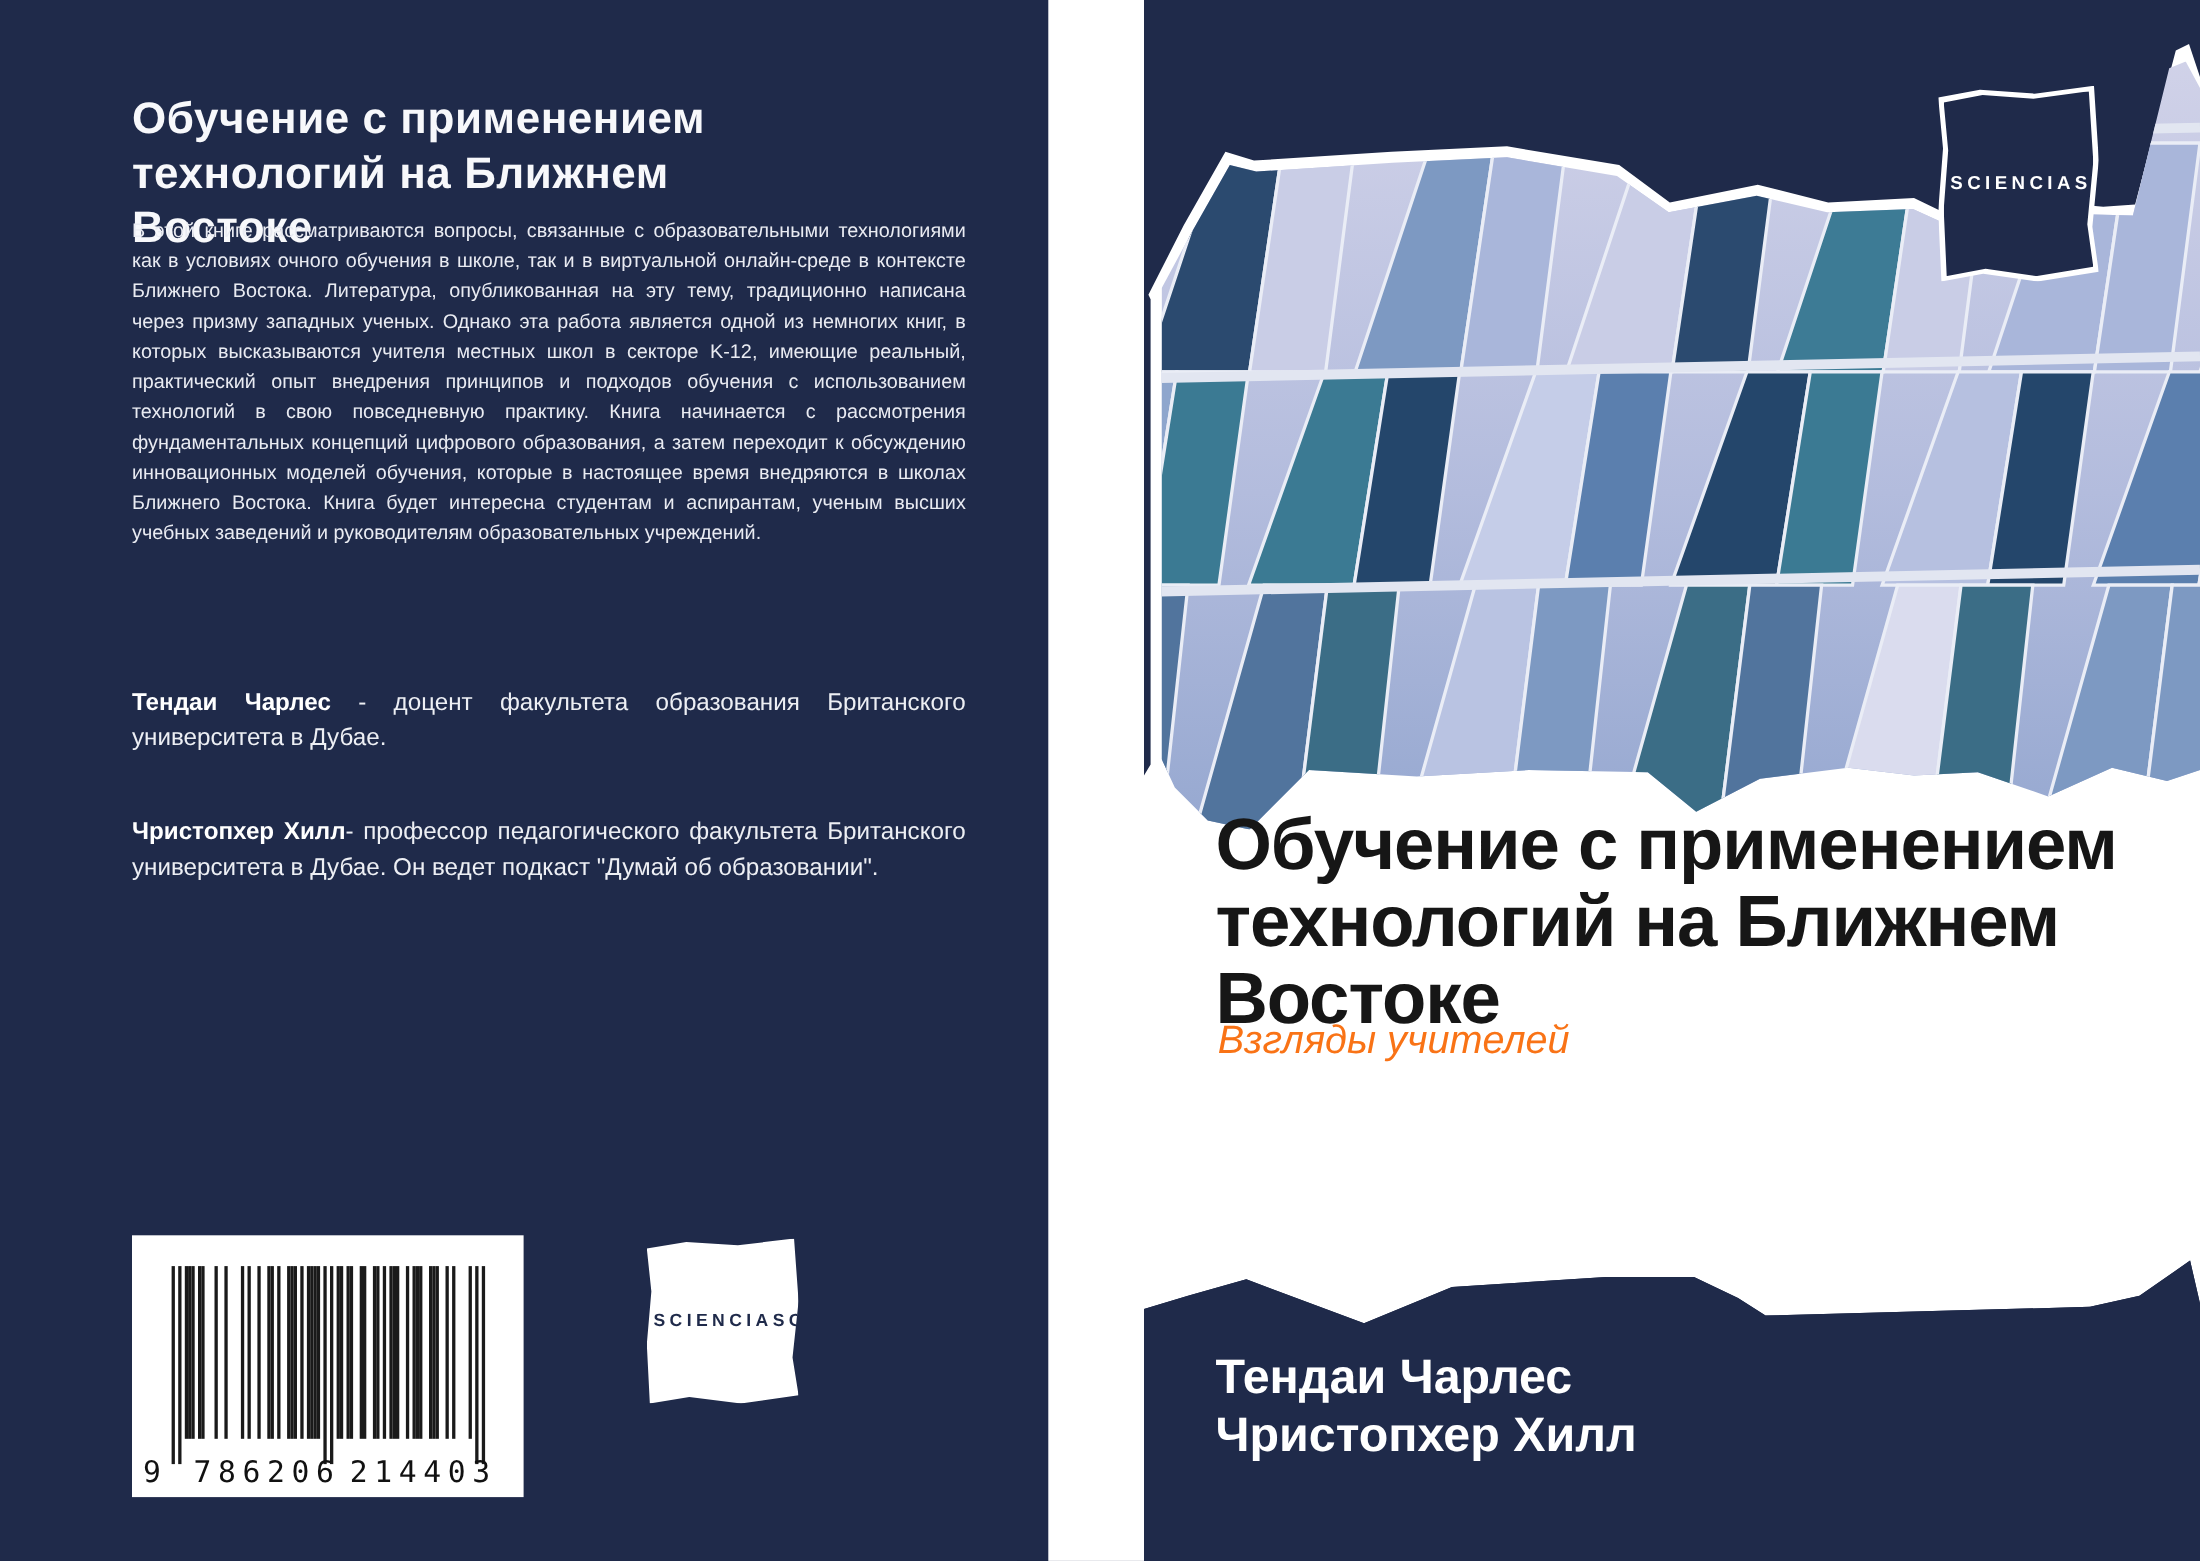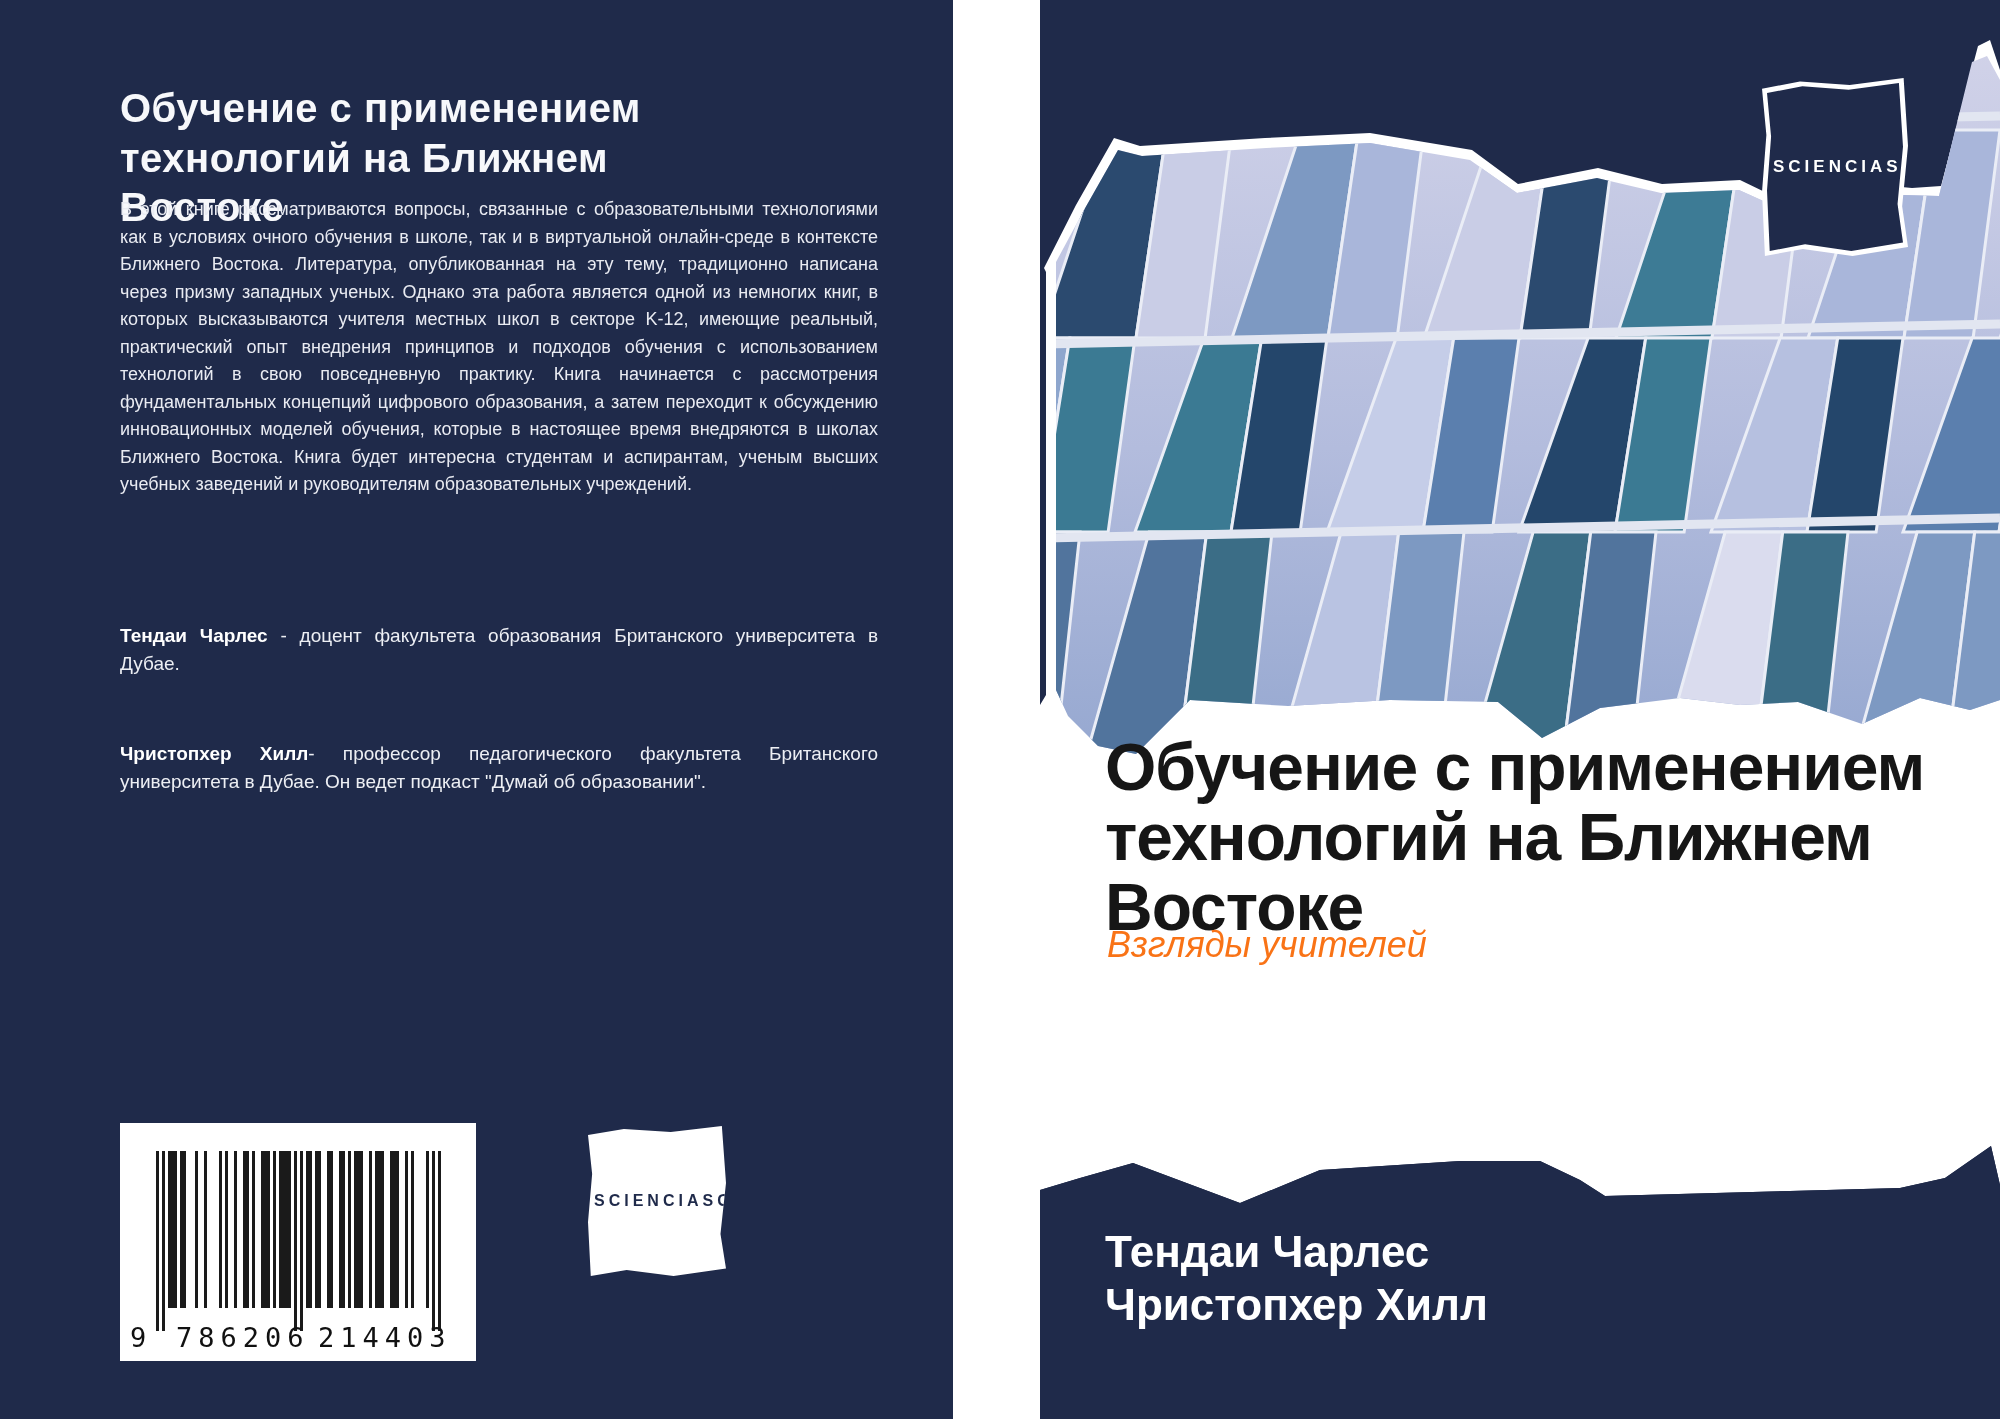--- a/index.html
+++ b/index.html
@@ -4,21 +4,21 @@
 <style>
   html,body{margin:0;padding:0;background:#11182e;}
   .cover{position:relative;width:2000px;height:1419px;background:#1f2a4a;overflow:hidden;
          font-family:"Liberation Sans","DejaVu Sans",sans-serif;}
 
   
   .back-title{position:absolute;left:120px;top:84px;width:620px;margin:0;
               font-size:40px;line-height:1.24;font-weight:700;color:#f7f8fb;letter-spacing:.5px;}
   .back-desc{position:absolute;left:120px;top:196px;width:758px;margin:0;
              font-size:18px;line-height:1.53;color:#e9ebf2;text-align:justify;}
-  .bio{position:absolute;left:120px;width:758px;font-size:19px;line-height:1.45;
+  .bio{position:absolute;left:120px;width:758px;font-size:22px;line-height:1.45;
        color:#edeff4;text-align:justify;}
   .bio b{color:#ffffff;font-weight:700;}
   #bio1{top:622px;} #bio2{top:740px;}
 
   
   .barcode{position:absolute;left:120px;top:1123px;width:356px;height:238px;background:#ffffff;}
   .bcd{font-family:"DejaVu Sans Mono","Liberation Mono",monospace;font-size:27px;fill:#111;}
 
   
   .logo{position:absolute;display:flex;flex-direction:row;align-items:center;

